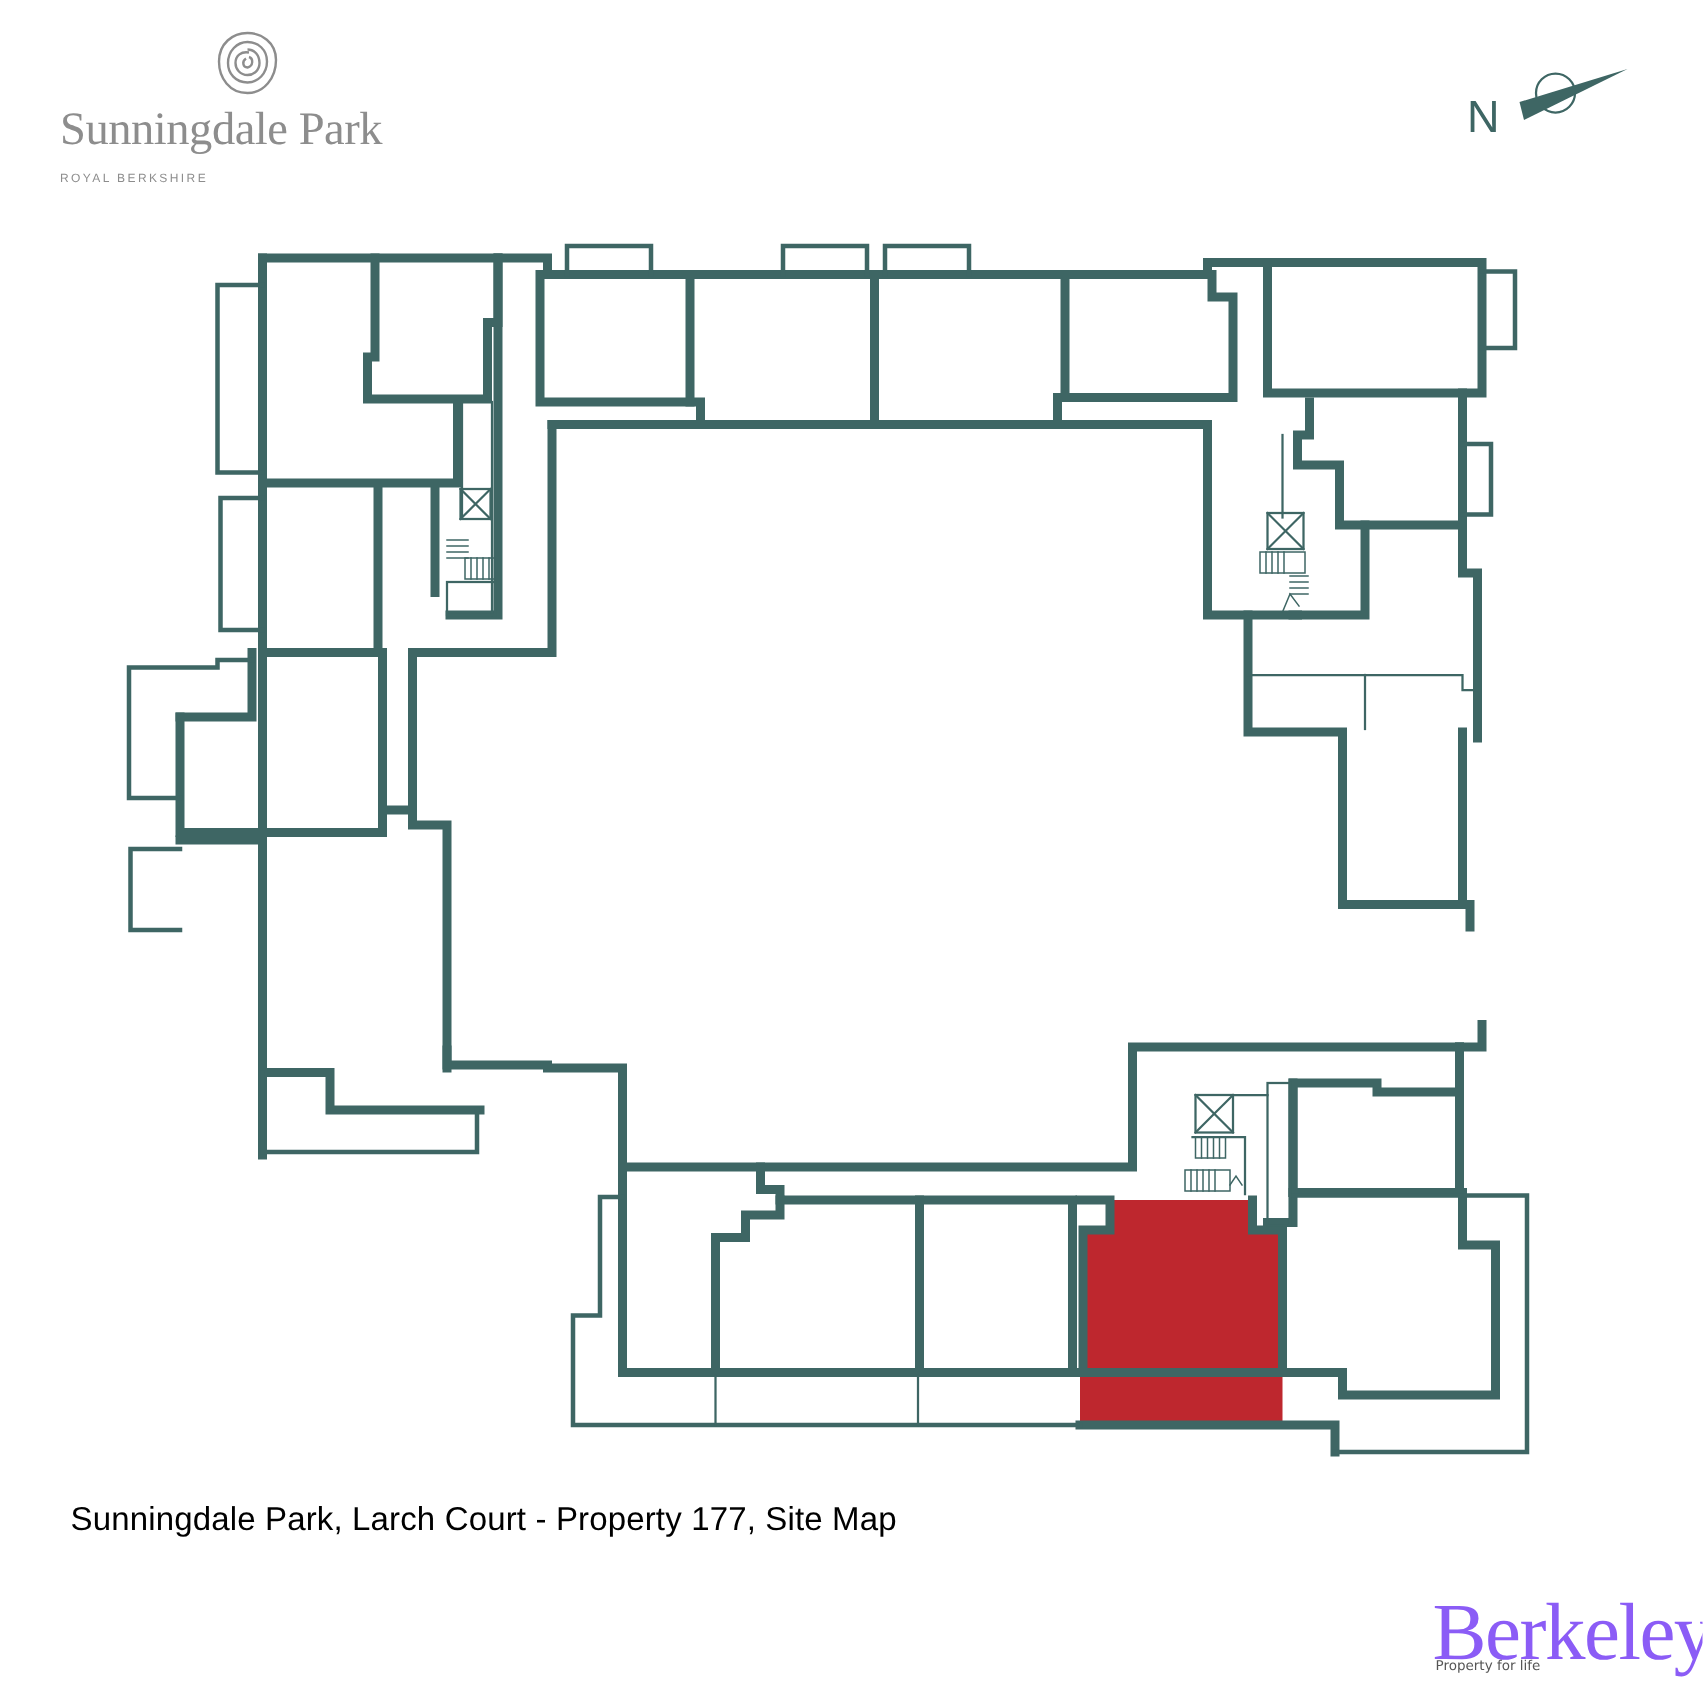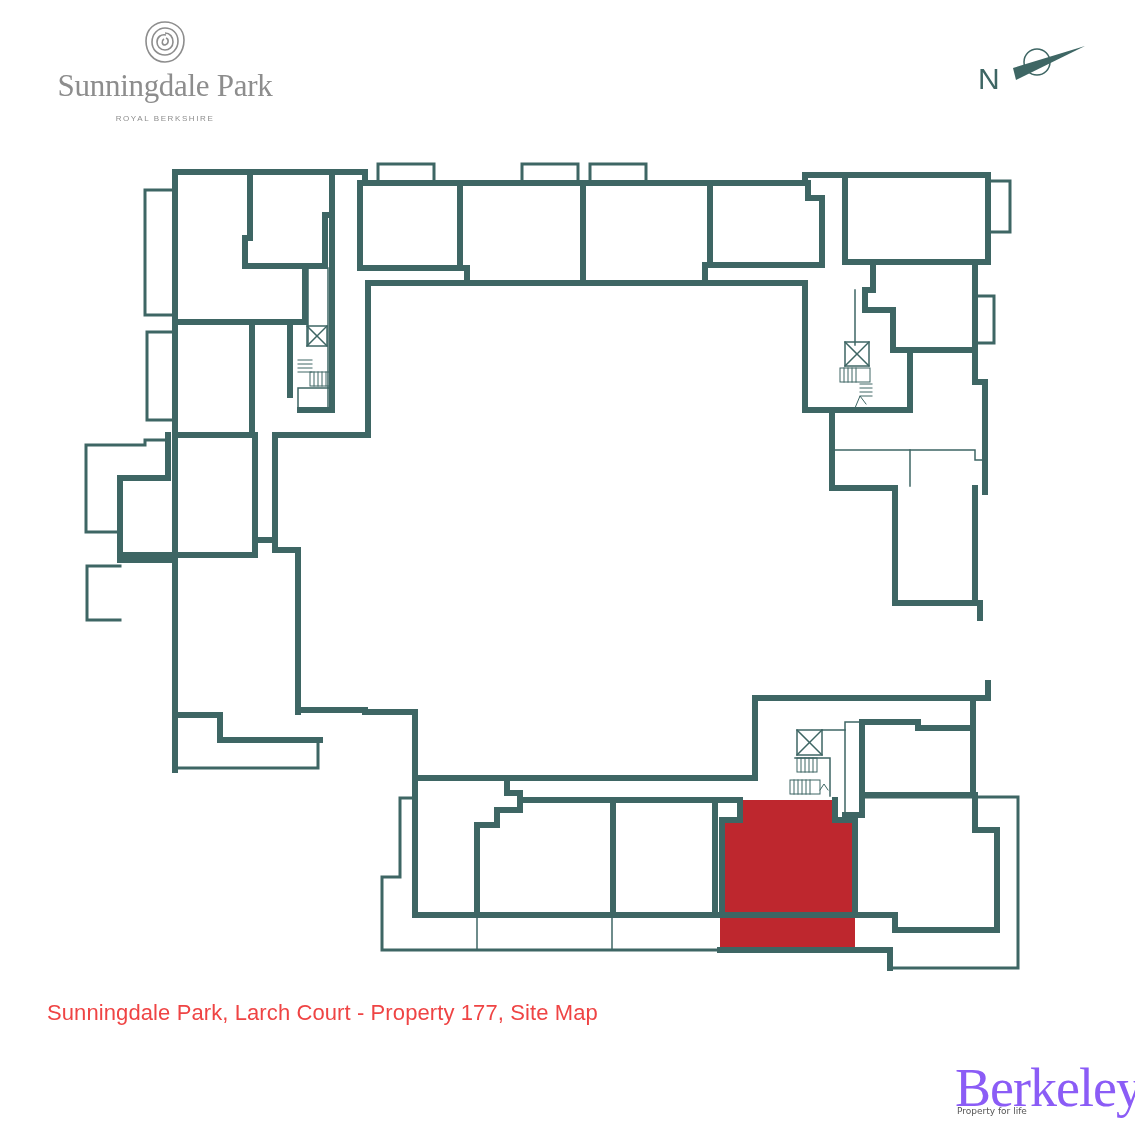--- a/index.html
+++ b/index.html
@@ -1,25 +1,25 @@
 <!DOCTYPE html>
 <html><head>
 <meta charset="utf-8">
 <style>
   html, body { margin: 0; padding: 0; background: #ffffff; }
   body { width: 1135px; height: 1135px; position: relative; overflow: hidden; font-family: "Liberation Sans", sans-serif; }
-  .logo { position: absolute; left: 40px; top: 18px; width: 250px; text-align: center; color: #8a8a8a; }
+  .logo { position: absolute; left: 40px; top: 18px; width: 250px; color: #8a8a8a; }
   .logo .rose { display: block; margin: 0 auto; width: 48px; height: 48px; }
   .logo .name { font-family: "Liberation Serif", "DejaVu Serif", serif; font-size: 31px; color: #8d8d8d; margin-top: 2px; letter-spacing: -0.3px; line-height: 36px; }
   .logo .sub { font-family: Liberation Sans, sans-serif; font-size: 8px; letter-spacing: 1.6px; color: #8d8d8d; margin-top: 10px; }
   .north { position: absolute; left: 975px; top: 40px; width: 120px; height: 60px; }
   .north .letter { position: absolute; left: 3px; top: 24px; font-family: "Liberation Sans", sans-serif; font-size: 30px; color: #3e6664; line-height: 30px; }
   .north svg { position: absolute; left: 30px; top: 0; }
   .plan { position: absolute; left: 0; top: 0; }
-  .caption { position: absolute; left: 47px; top: 1000px; font-family: "Liberation Sans", sans-serif; font-size: 22px; color: #ef4444; letter-spacing: 0.1px; }
+  .caption { position: absolute; left: 47px; top: 1000px; font-family: "Liberation Sans", sans-serif; font-size: 22px; color: #000000; letter-spacing: 0.1px; }
   .brand { position: absolute; left: 955px; top: 1068px; width: 135px; color: #555; }
   .brand .word { font-family: Liberation Serif, serif; font-size: 54px; line-height: 40px; color: #8b5cf6; letter-spacing: -1px; }
   .brand .tag { font-family: "DejaVu Sans", sans-serif; font-size: 9px; color: #555; margin-top: -2px; margin-left: 2px; }
 </style>
 </head>
 <body>
 
 <div class="logo">
   <svg class="rose" viewBox="0 0 48 48">
     <g fill="none" stroke="#8d8d8d" stroke-width="1.6">

